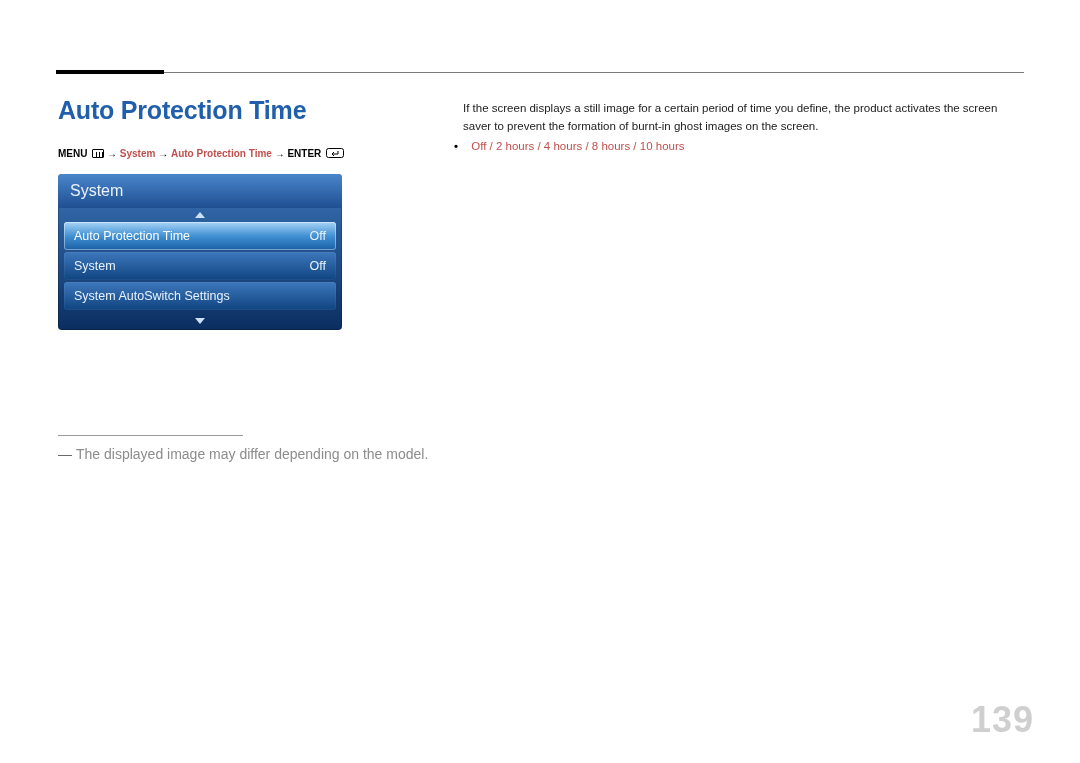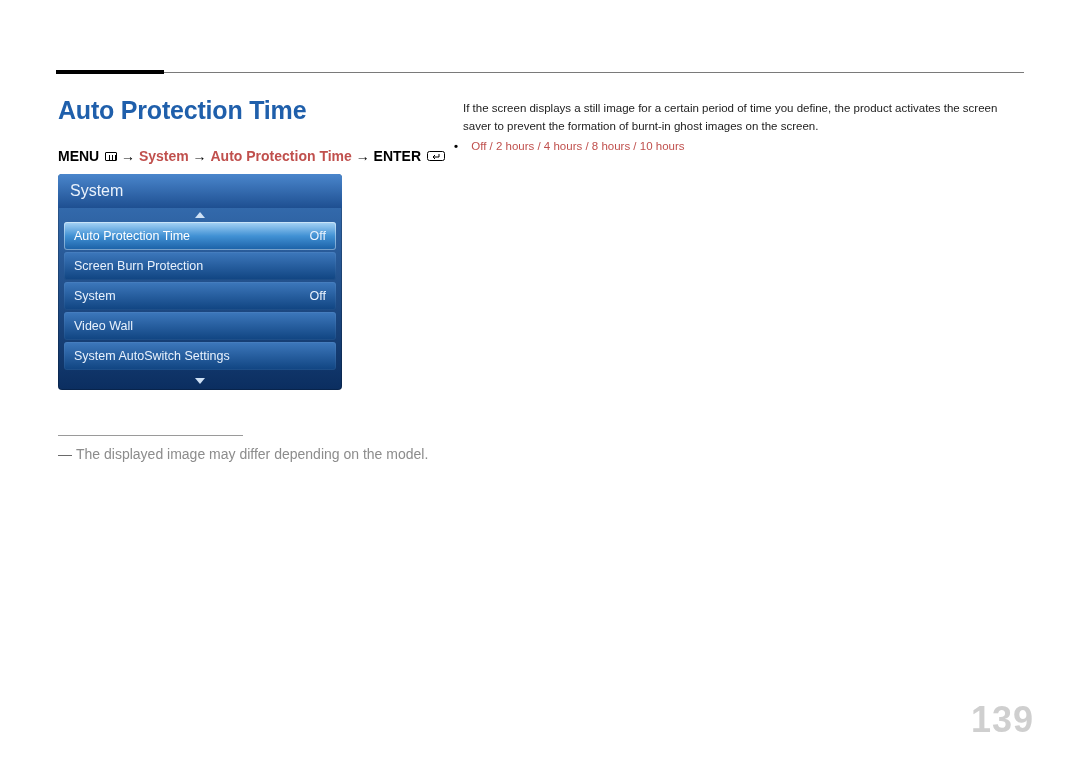--- a/index.html
+++ b/index.html
@@ -33,21 +33,21 @@
       left: 58px;
       font-size: 25px;
       font-weight: bold;
       color: #1f5fab;
       letter-spacing: -0.2px;
     }
     .breadcrumb {
       position: absolute;
       top: 148px;
       left: 58px;
-      font-size: 14px;
+      font-size: 10px;
       color: #000;
     }
     .breadcrumb .bold { font-weight: bold; color: #000; }
     .breadcrumb .hl { font-weight: bold; color: #c0504d; }
     .breadcrumb .arrow { font-weight: bold; color: #000; }
     .breadcrumb .menu-icon,
     .breadcrumb .enter-icon {
       display: inline-block;
       vertical-align: middle;
       position: relative;
@@ -195,30 +195,22 @@
   <div class="osd-header">System</div>
   <div class="osd-arrows">
       <span class="tri up"></span>
     </div>
   <div class="osd-list">
     <div class="osd-item selected">
       <span>Auto Protection Time</span>
       <span class="val">Off</span>
     </div>
     <div class="osd-item">
-      <span>Screen Burn Protection</span>
-      <span class="val"></span>
-    </div>
-    <div class="osd-item">
       <span>System</span>
       <span class="val">Off</span>
-    </div>
-    <div class="osd-item">
-      <span>Video Wall</span>
-      <span class="val"></span>
     </div>
     <div class="osd-item">
       <span>System AutoSwitch Settings</span>
       <span class="val"></span>
     </div>
   </div>
   <div class="osd-arrows osd-bottom">
       <span class="tri down"></span>
     </div>
 </div>

